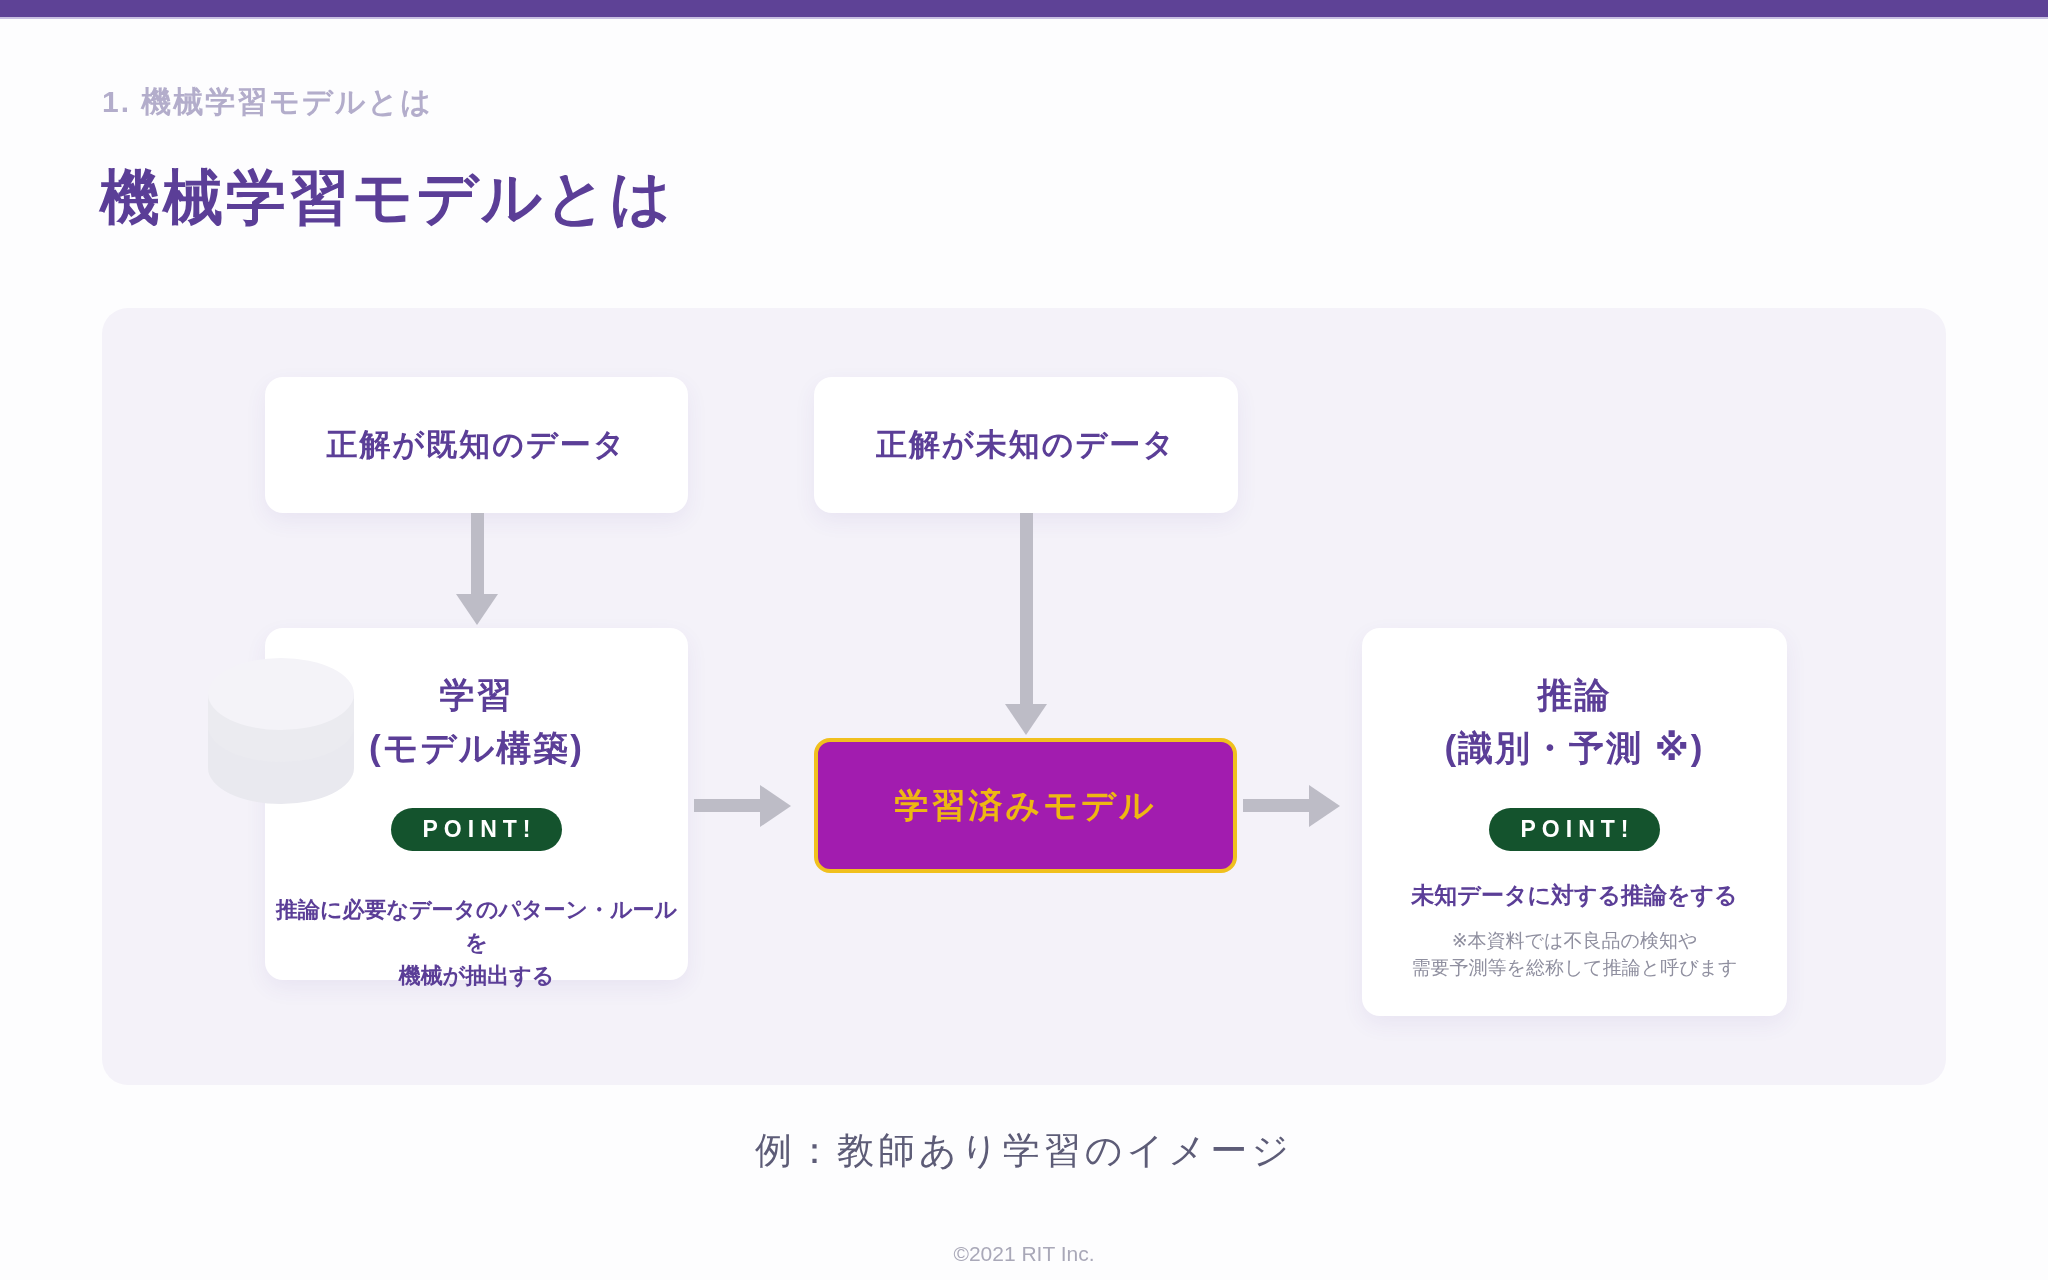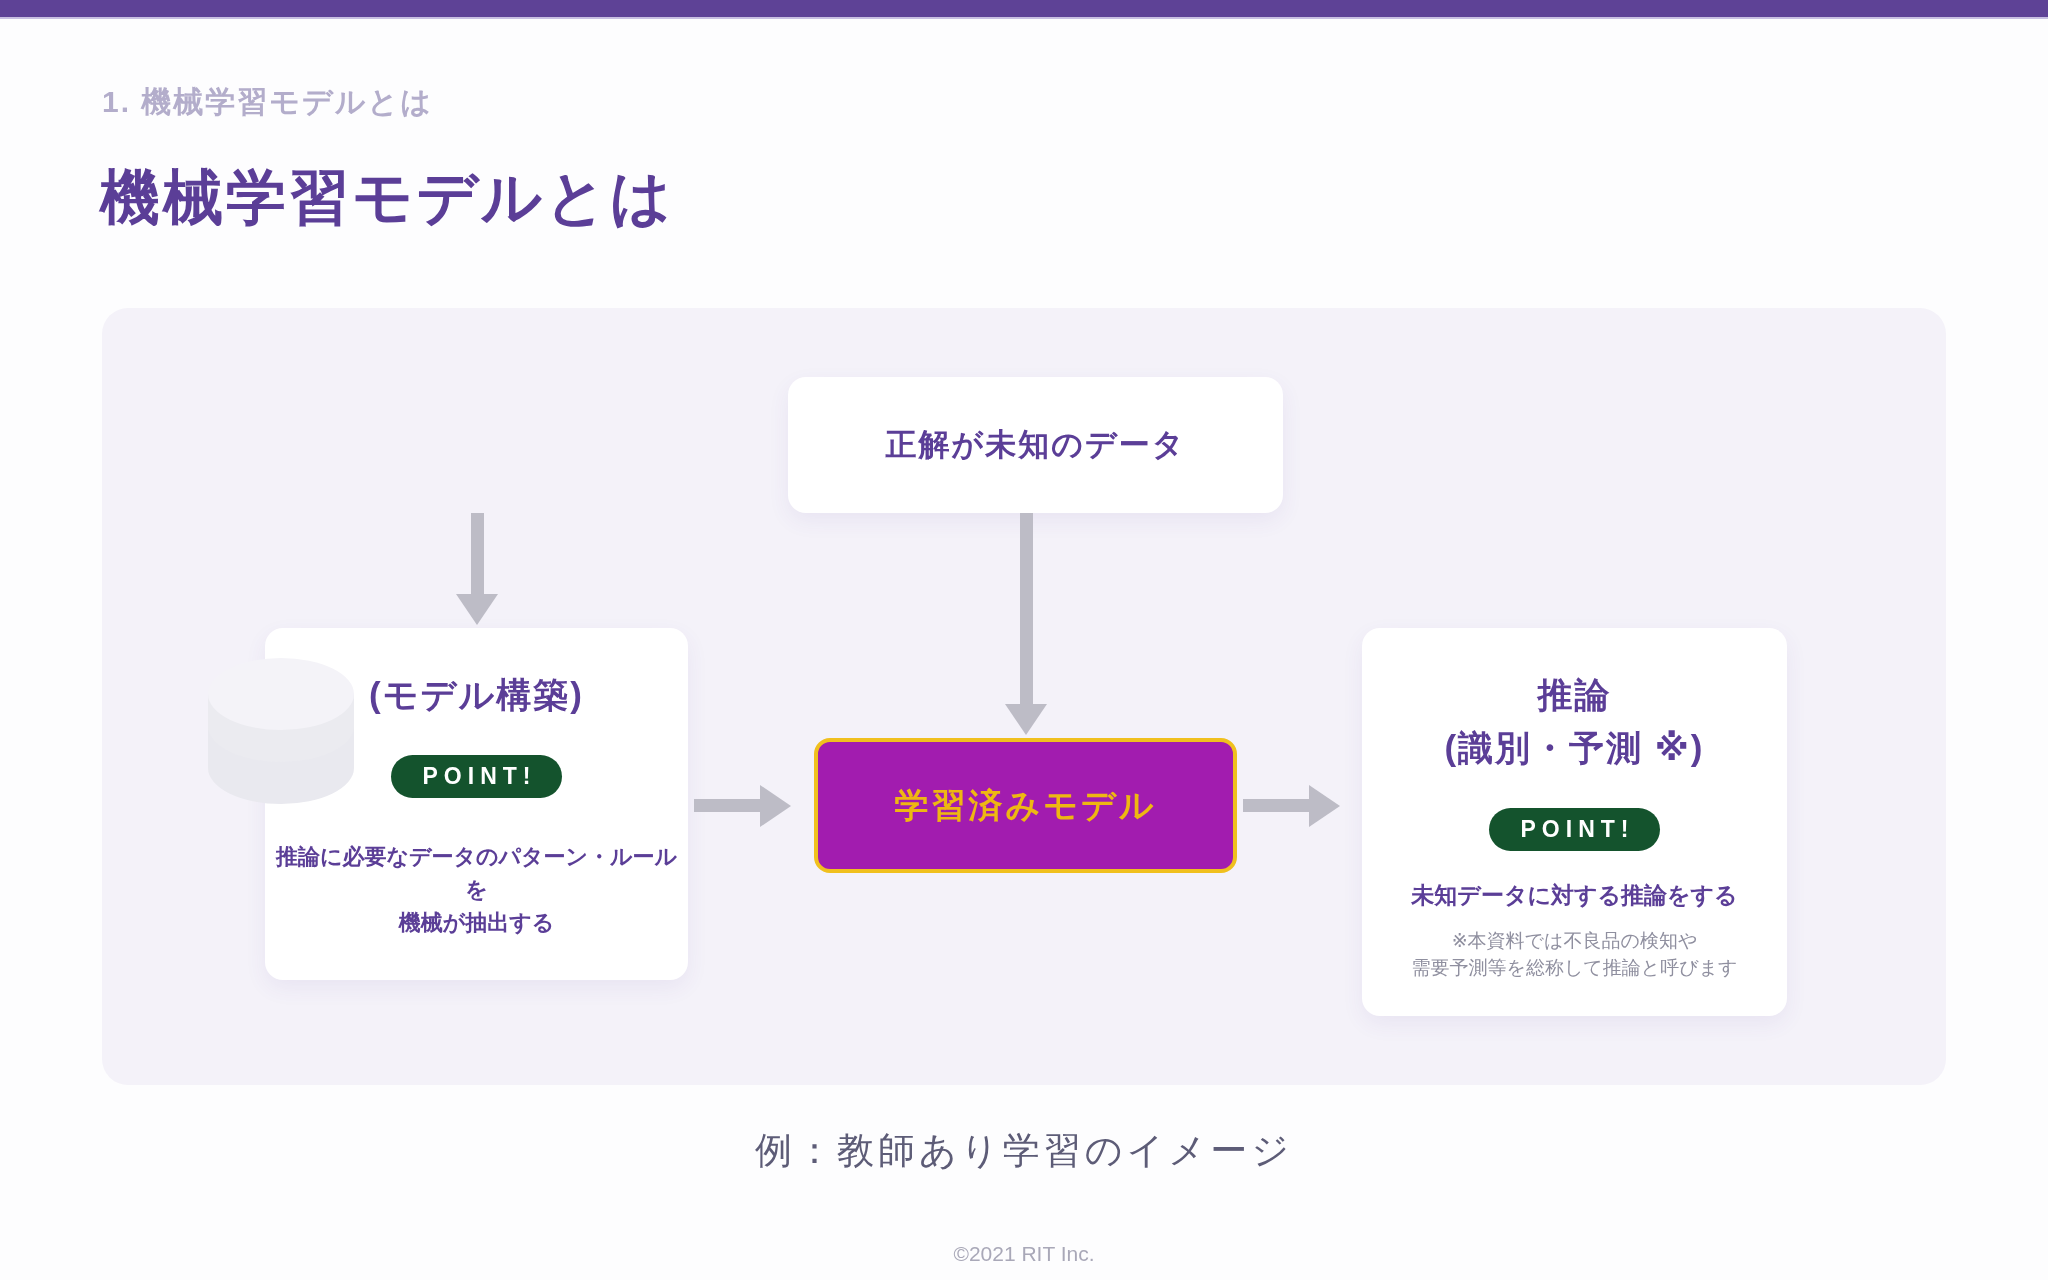--- a/index.html
+++ b/index.html
@@ -26,21 +26,21 @@
   .panel {
     position: absolute; left: 102px; top: 308px; width: 1844px; height: 777px;
     background: #f4f2f9; border-radius: 26px;
   }
 
   .card {
     position: absolute; background: #ffffff; border-radius: 18px;
     box-shadow: 0 8px 22px rgba(91,62,151,0.07);
   }
   .known-box   { left: 163px; top: 69px;  width: 423px; height: 136px; display:flex; align-items:center; justify-content:center; }
-  .unknown-box { left: 686px; top: 69px;  width: 495px; height: 136px; display:flex; align-items:center; justify-content:center; }
+  .unknown-box { left: 712px; top: 69px;  width: 424px; height: 136px; display:flex; align-items:center; justify-content:center; }
   .data-box-label { font-size: 31px; font-weight: bold; color: #5b3e97; letter-spacing: 2px; }
 
   .training-box  { left: 163px;  top: 320px; width: 423px; height: 352px; text-align: center; }
   .inference-box { left: 1260px; top: 320px; width: 425px; height: 388px; text-align: center; }
 
   .box-heading {
     margin-top: 40px; font-size: 35px; font-weight: bold; color: #5b3e97;
     line-height: 53px; letter-spacing: 2px;
   }
   .point-badge {
@@ -86,37 +86,41 @@
 </head>
 <body>
 
 <div class="top-bar"></div>
 
 <div class="section-label">1. 機械学習モデルとは</div>
 <div class="page-title">機械学習モデルとは</div>
 
 <div class="panel">
 
+  <div class="card known-box">
+    <span class="data-box-label">正解が既知のデータ</span>
+  </div>
 
   <div class="card unknown-box">
     <span class="data-box-label">正解が未知のデータ</span>
   </div>
 
   <div class="arrow-v arrow-v1">
     <div class="shaft"></div>
     <div class="head"></div>
   </div>
 
   <div class="arrow-v arrow-v2">
     <div class="shaft"></div>
     <div class="head"></div>
   </div>
 
   <div class="card training-box">
     <div class="box-heading">
+      <div>学習</div>
       <div>(モデル構築)</div>
     </div>
     <div>
       <span class="point-badge">POINT!</span>
     </div>
     <div class="point-text">
       <div>推論に必要なデータのパターン・ルールを</div>
       <div>機械が抽出する</div>
     </div>
   </div>

